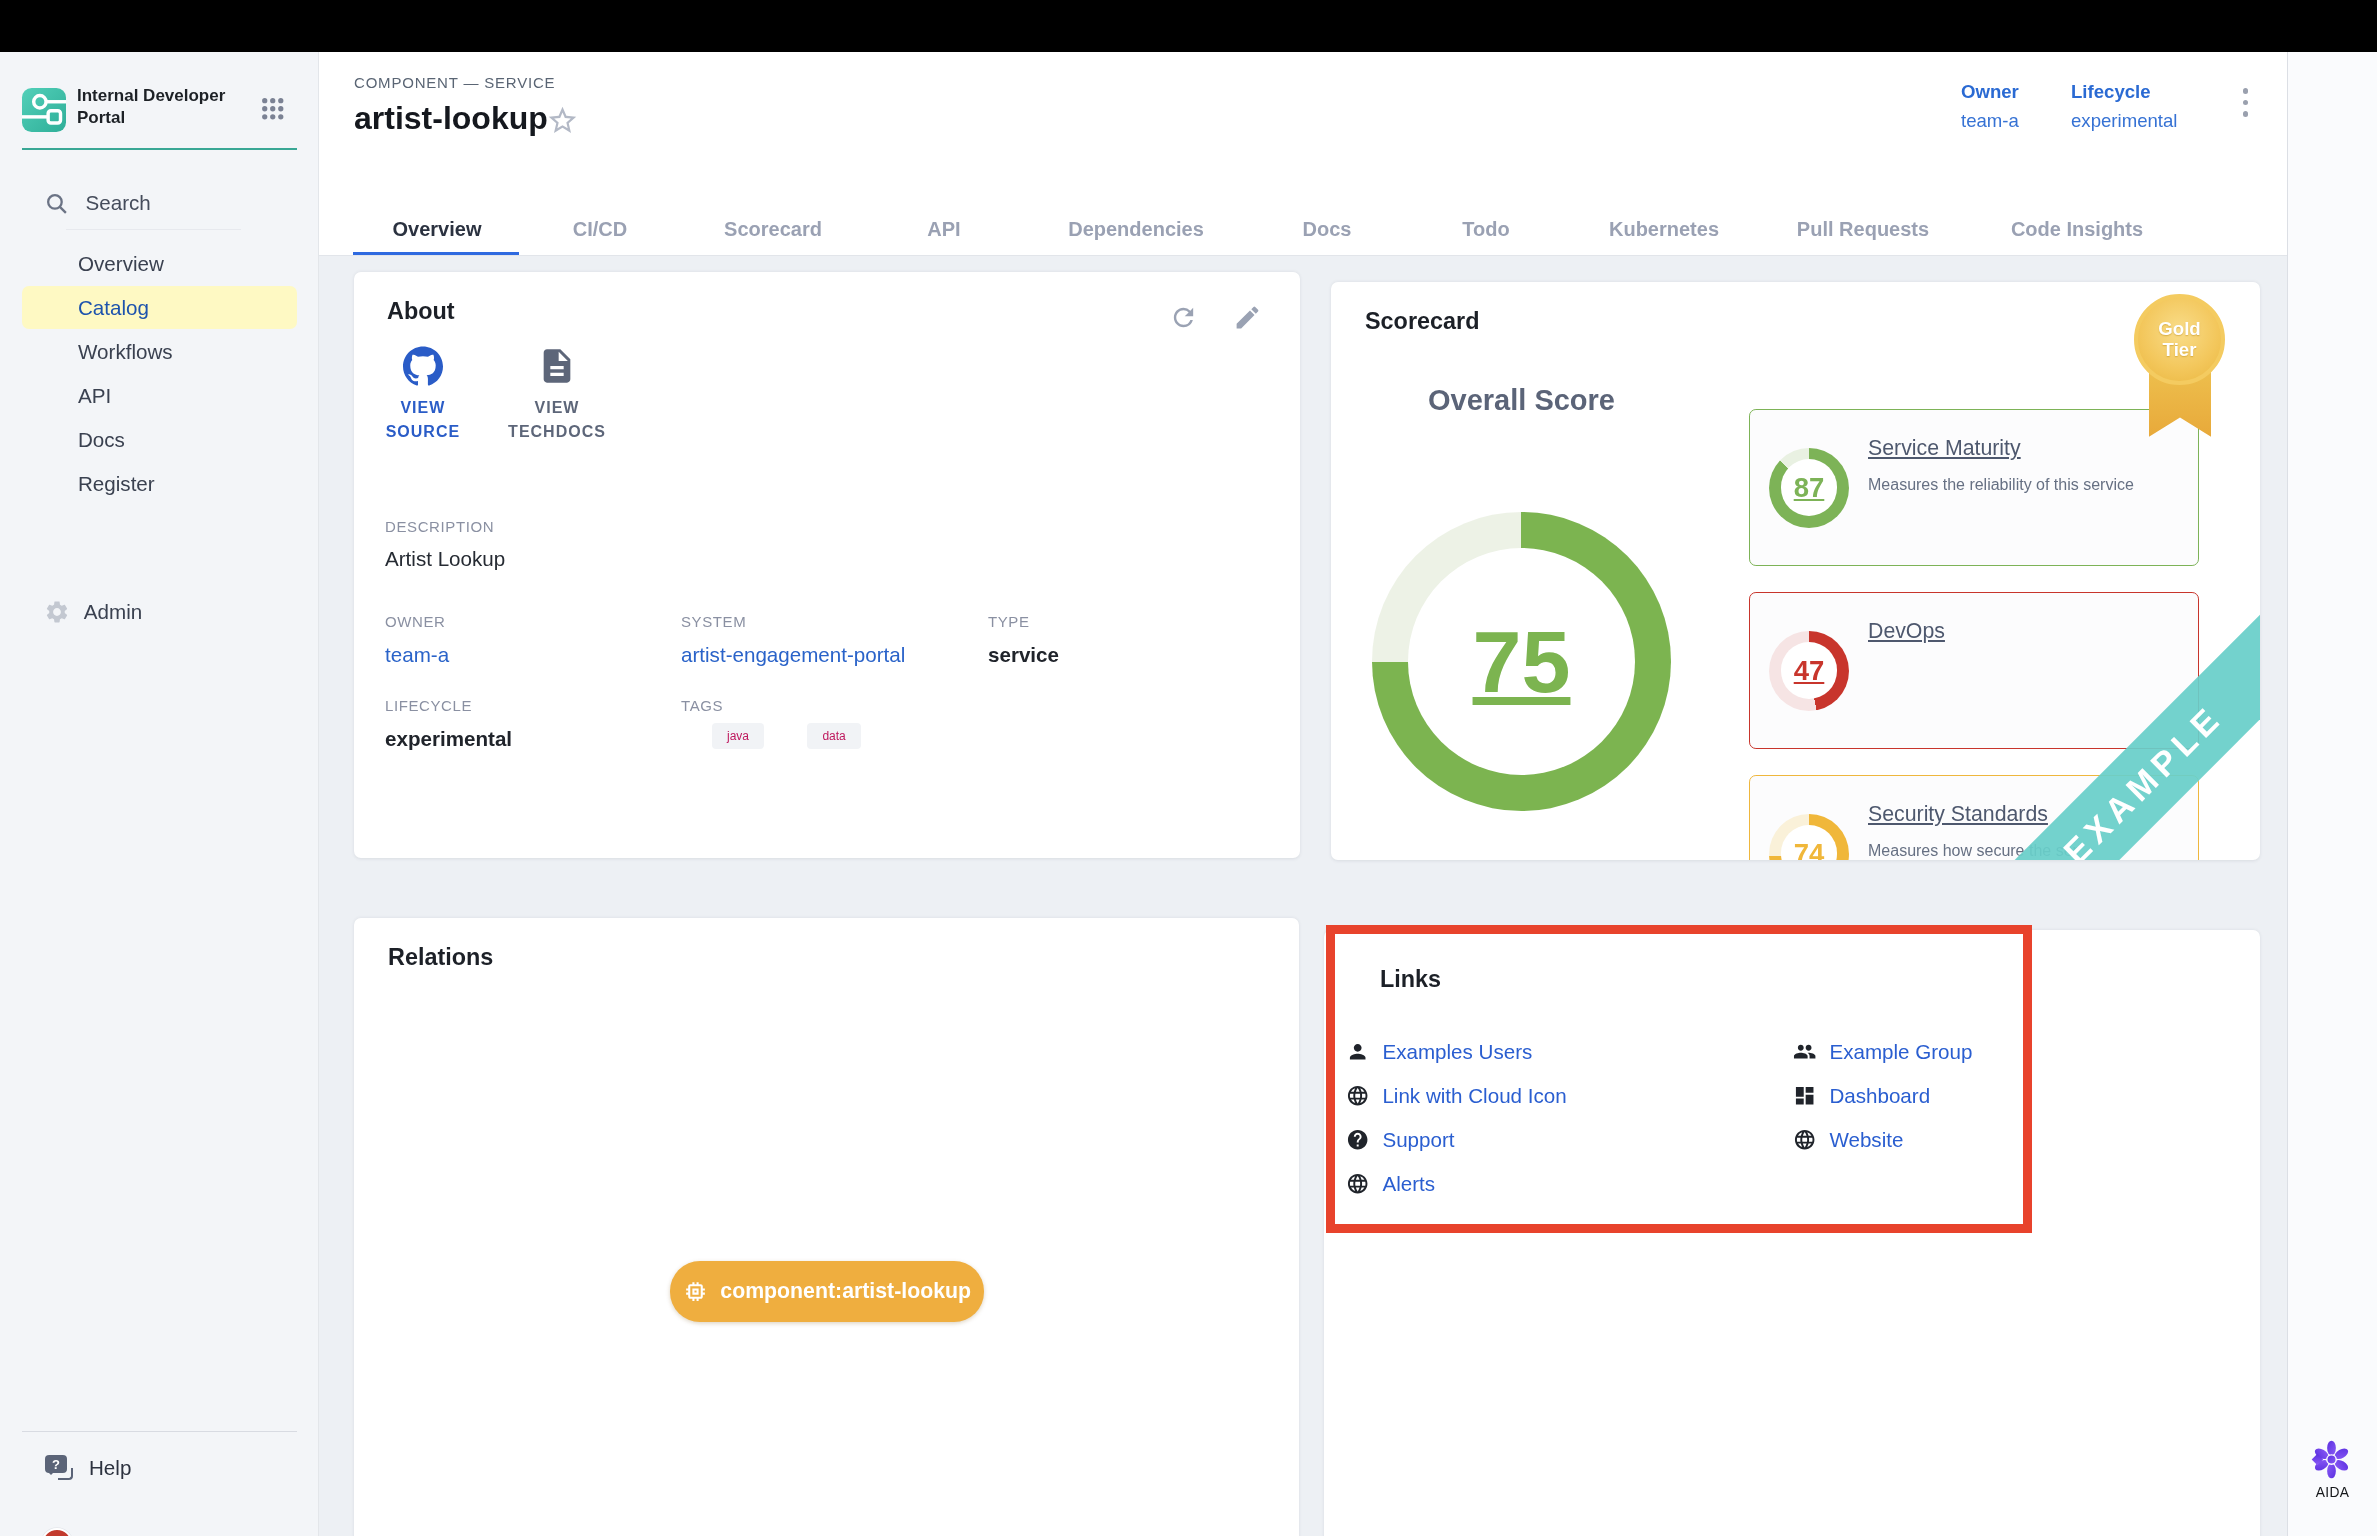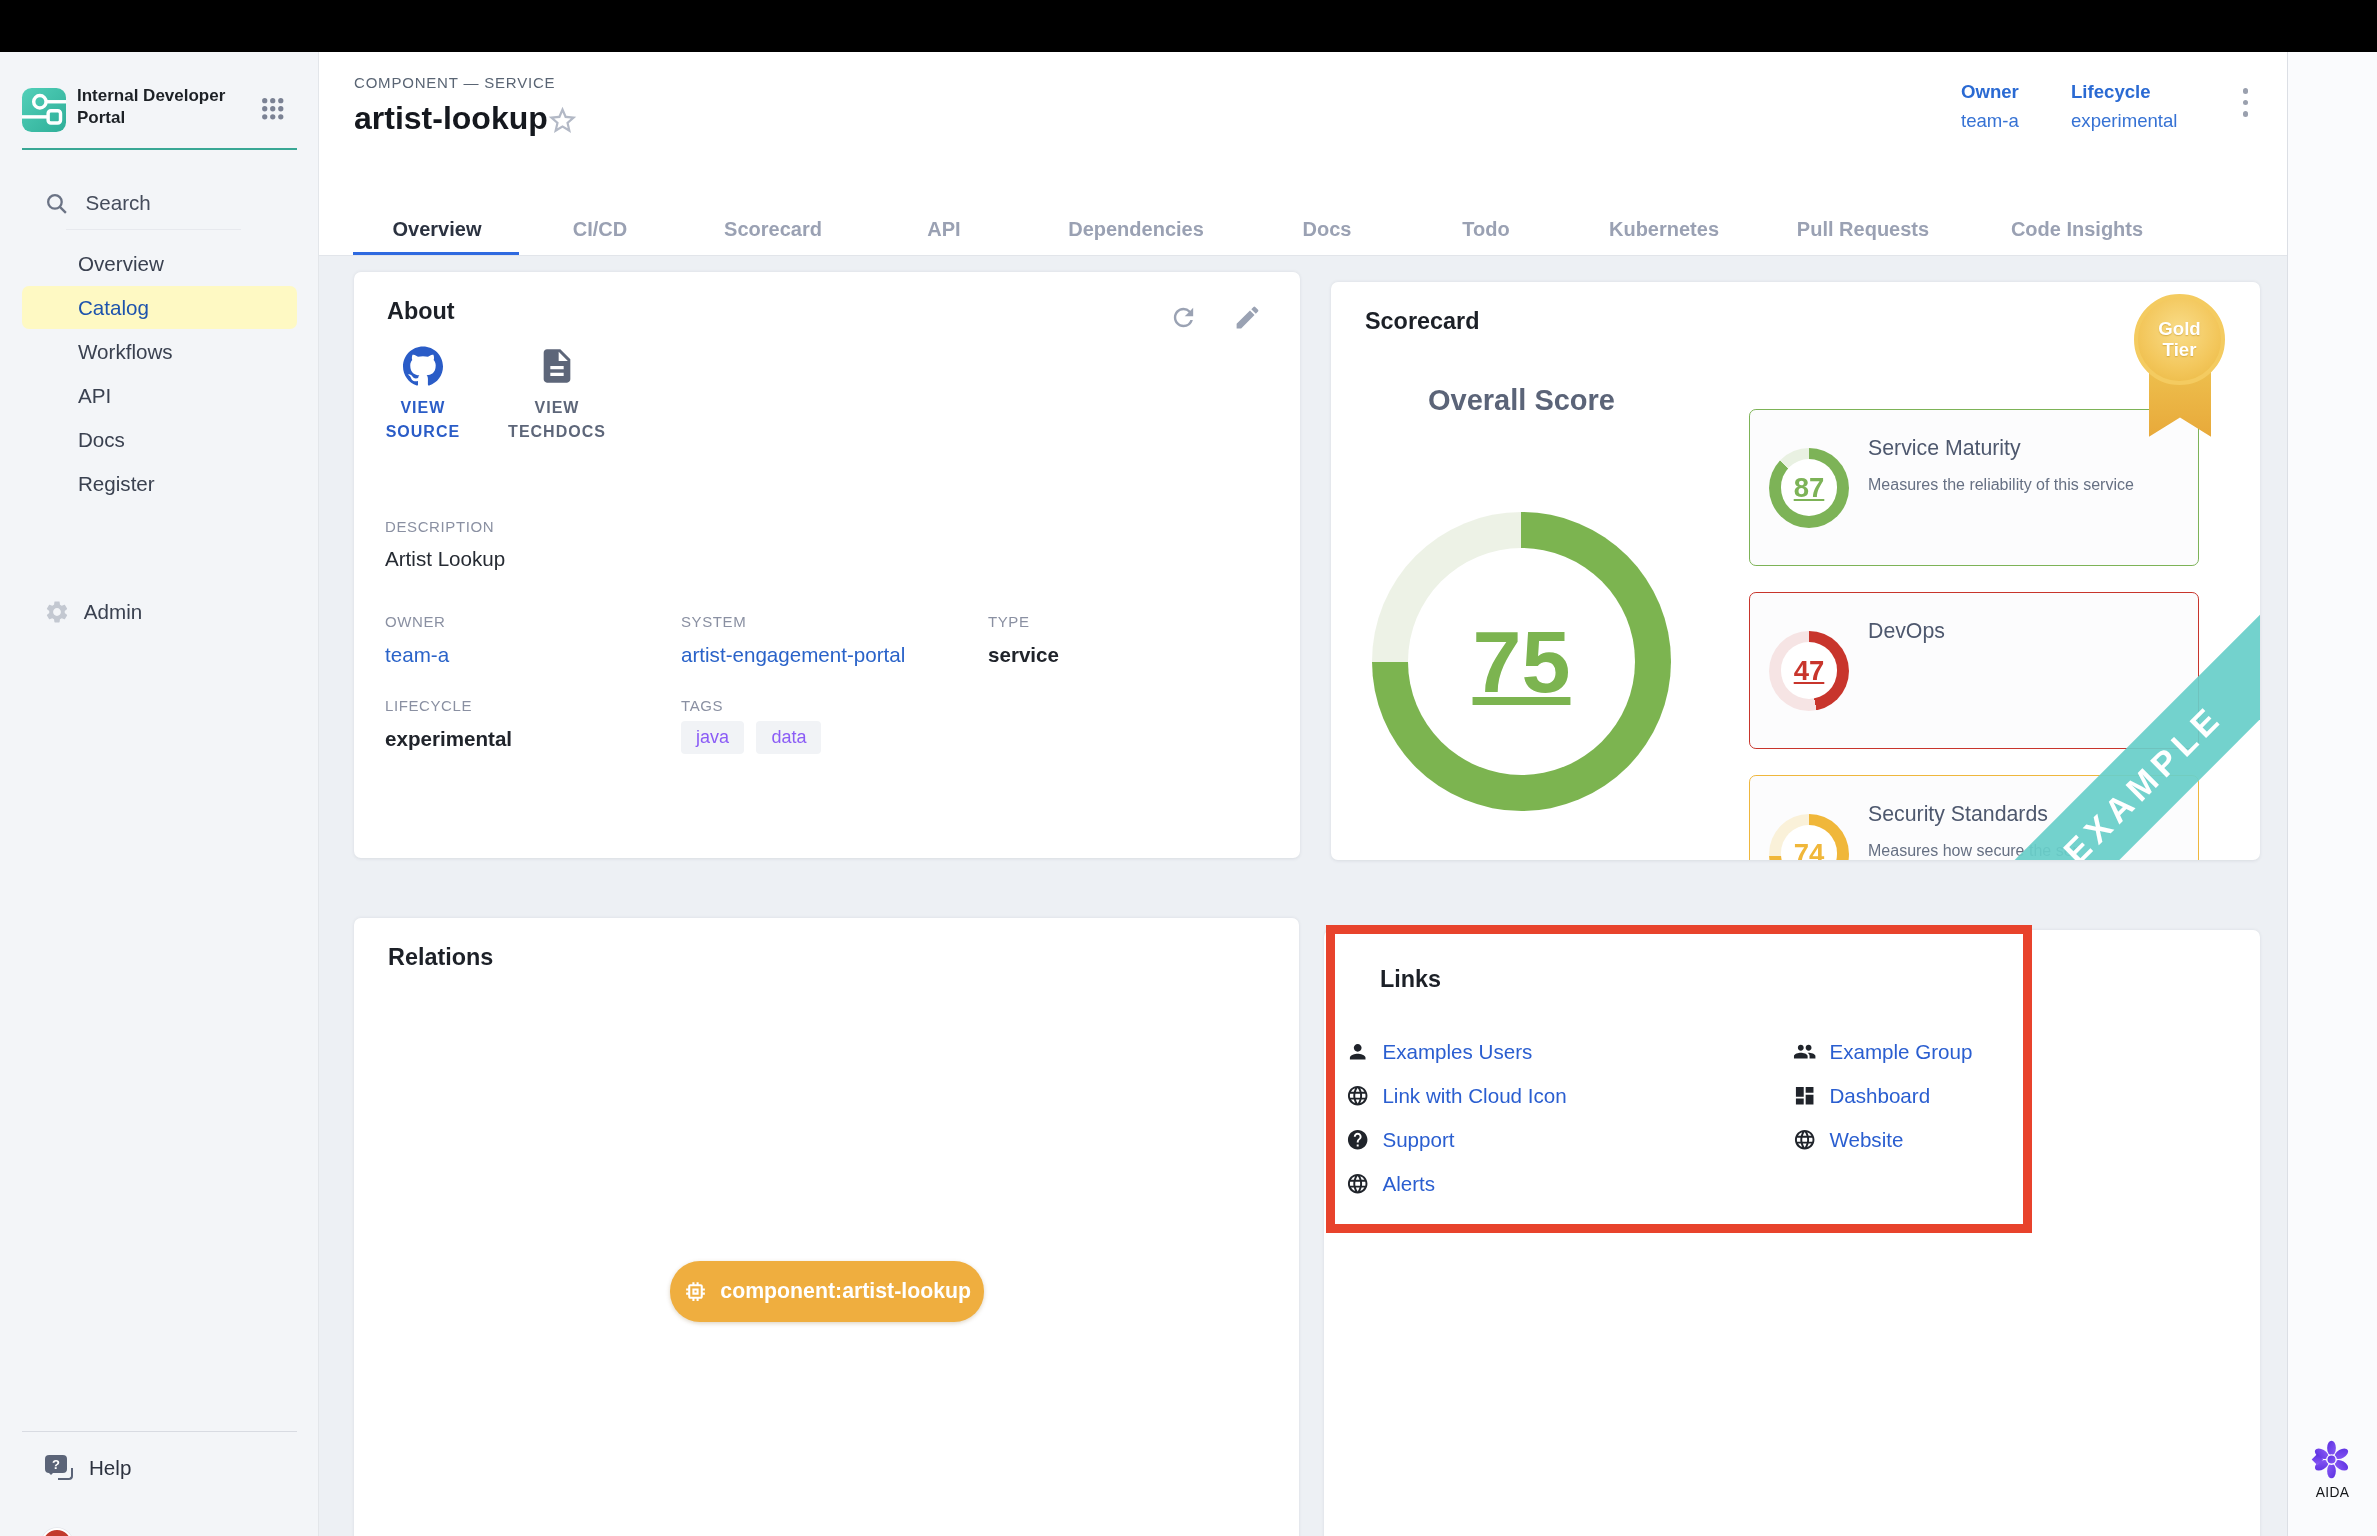--- a/index.html
+++ b/index.html
@@ -72,35 +72,35 @@
   .about-tool { position:absolute; top:31px; width:29px; height:29px; color:#9aa2b3; }
   .icon-link { position:absolute; top:74px; width:124px; display:flex; flex-direction:column; align-items:center; gap:9.6px; text-align:center; }
   .icon-link .glyph { width:40px; height:40px; }
   .icon-link .lbl { font-size:16px; font-weight:700; letter-spacing:1px; line-height:1.55; }
   .icon-link.blue .lbl { color:#2a5cc7; } .icon-link.blue .glyph { color:#2a5cc7; }
   .icon-link.gray .lbl { color:#5d6679; } .icon-link.gray .glyph { color:#5d6679; }
   .field-label { position:absolute; font-size:15px; letter-spacing:0.6px; color:#8a90a2; font-weight:500; }
   .field-value { position:absolute; font-size:20.6px; color:#262b33; }
   .field-value.link { color:#2a63c9; }
   .field-value.strong { font-weight:700; color:#20242b; }
-  .tag-chip { display:inline-block; background:#f1f3f6; border-radius:4.1px; padding:6.2px 15px; font-size:18px; color:#8b5cf6; margin-right:12.4px; }
+  .tag-chip { display:inline-block; background:#f1f3f6; border-radius:4.1px; padding:6.2px 15px; font-size:12px; color:#be185d; margin-right:12.4px;margin-left:31px; }
 
   
   #scorecard-card { left:1331px; top:282px; width:929px; height:578px; overflow:hidden; }
   .overall-label { position:absolute; left:41px; top:102px; width:299px; text-align:center; font-size:29px; font-weight:600; color:#5b6478; }
   .donut { position:relative; border-radius:50%;
     background:conic-gradient(var(--c) calc(var(--p)*1%), var(--t) 0); }
   .donut::after { content:""; position:absolute; inset:var(--th); background:#fff; border-radius:50%; }
   .donut .num { position:absolute; inset:0; display:flex; align-items:center; justify-content:center; z-index:1; font-weight:700; color:var(--c);text-decoration:underline; }
   #overall-donut { position:absolute; left:41px; top:230px; width:299px; height:299px; --th:36px; }
   #overall-donut .num { font-size:88px; }
   .metric-card { position:absolute; left:418px; width:450px; height:157px; background:#fcfcfd; border-radius:6.9px; border:1.4px solid var(--b); }
   .metric-card .mdonut { position:absolute; left:19px; top:50%; transform:translateY(-50%); width:80px; height:80px; --th:11.7px; }
   .metric-card .mdonut .num { font-size:27.5px; }
-  .metric-name { position:absolute; left:118px; top:26px; font-size:21.3px; color:#4e586e; }
+  .metric-name { position:absolute; left:118px; top:26px; font-size:21.3px; color:#4e586e;text-decoration:underline; }
   .metric-desc { position:absolute; left:118px; top:63px; width:316px; font-size:16px; line-height:1.5; color:#667083; white-space:pre-line; }
   .example-banner { position:absolute; left:812px; top:502px; width:791px; height:74px;
     transform:translate(-50%,-50%) rotate(-45deg); background:rgba(104,207,201,.93);
     display:flex; align-items:center; justify-content:center;
     color:#fff; font-size:34px; font-weight:700; letter-spacing:6.2px; }
   
   .gold-badge { position:absolute; left:803px; top:11.7px; width:91px; height:144px; }
   .gold-badge .ribbon { position:absolute; left:15px; top:69px; width:62px; height:74px;
     background:linear-gradient(180deg,#eec14f,#e8a93a);
     clip-path:polygon(0 0,100% 0,100% 100%,50% 74%,0 100%); }

